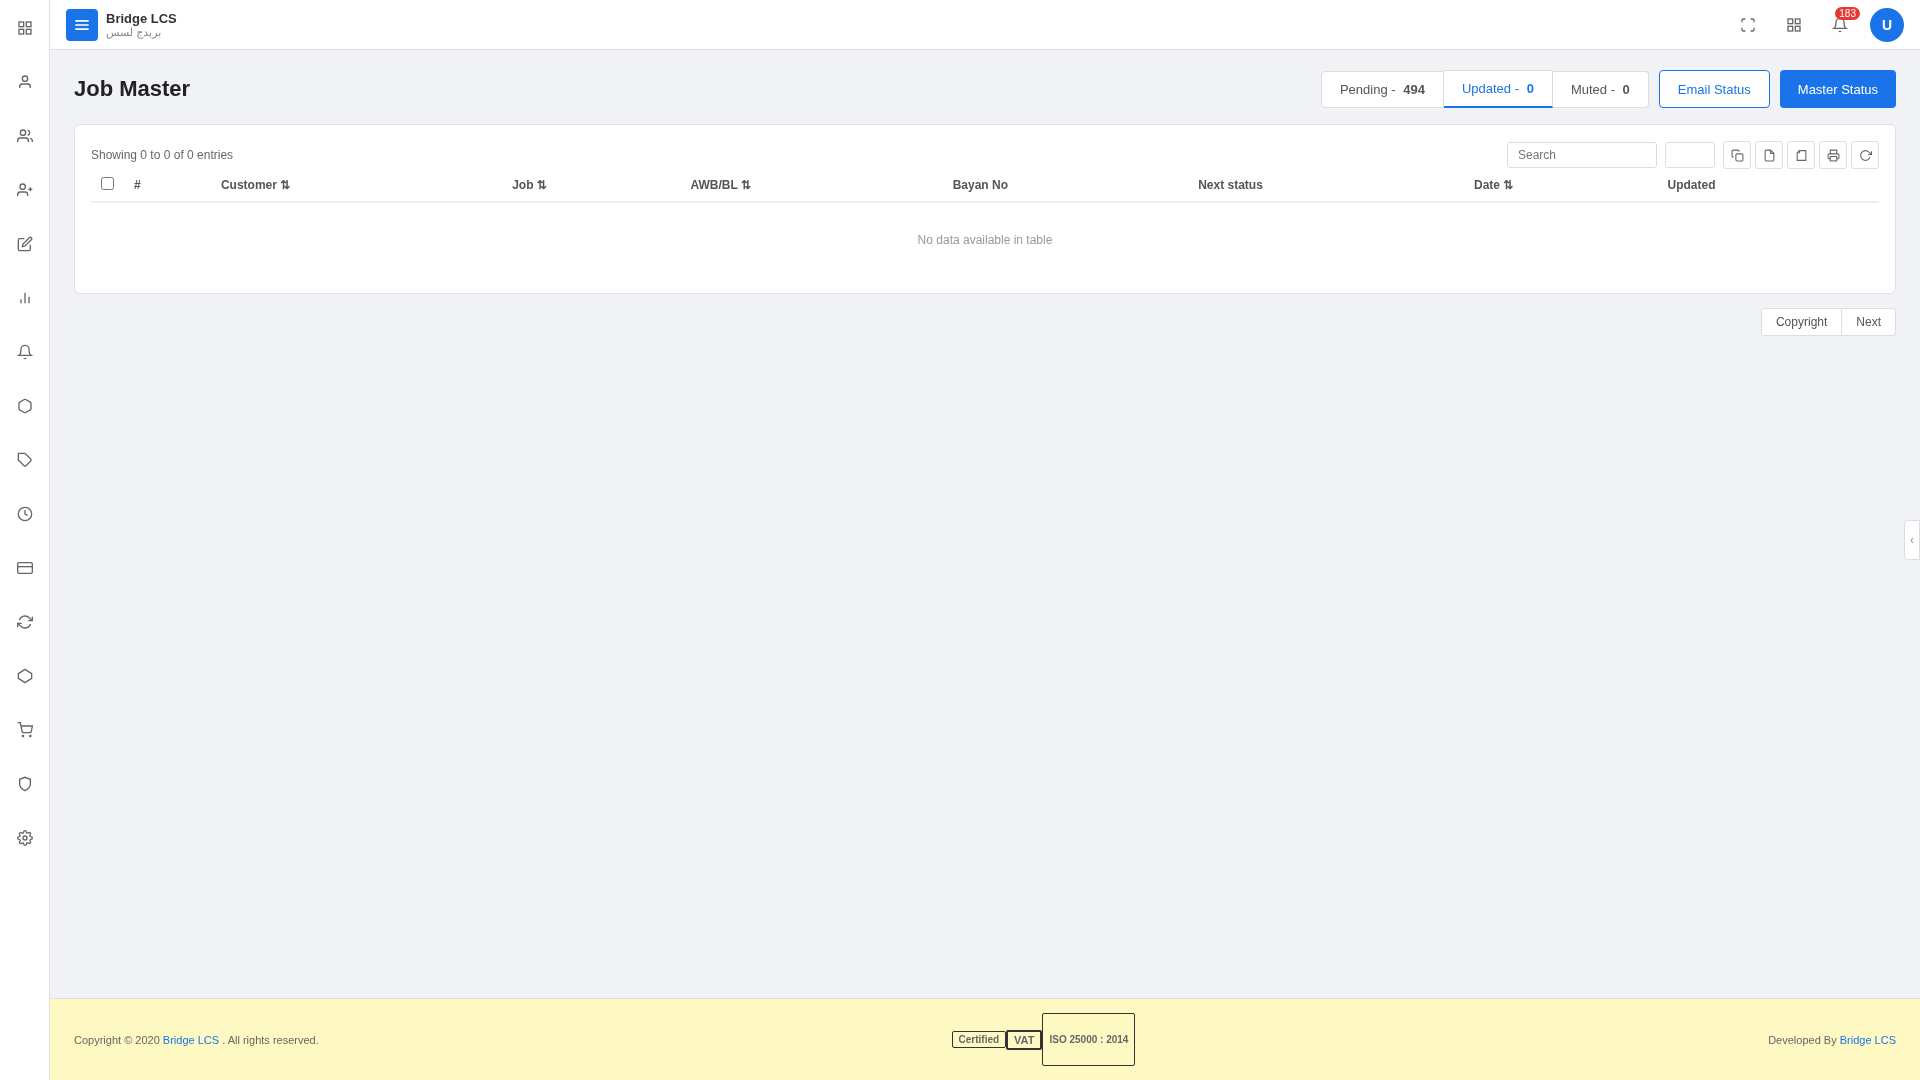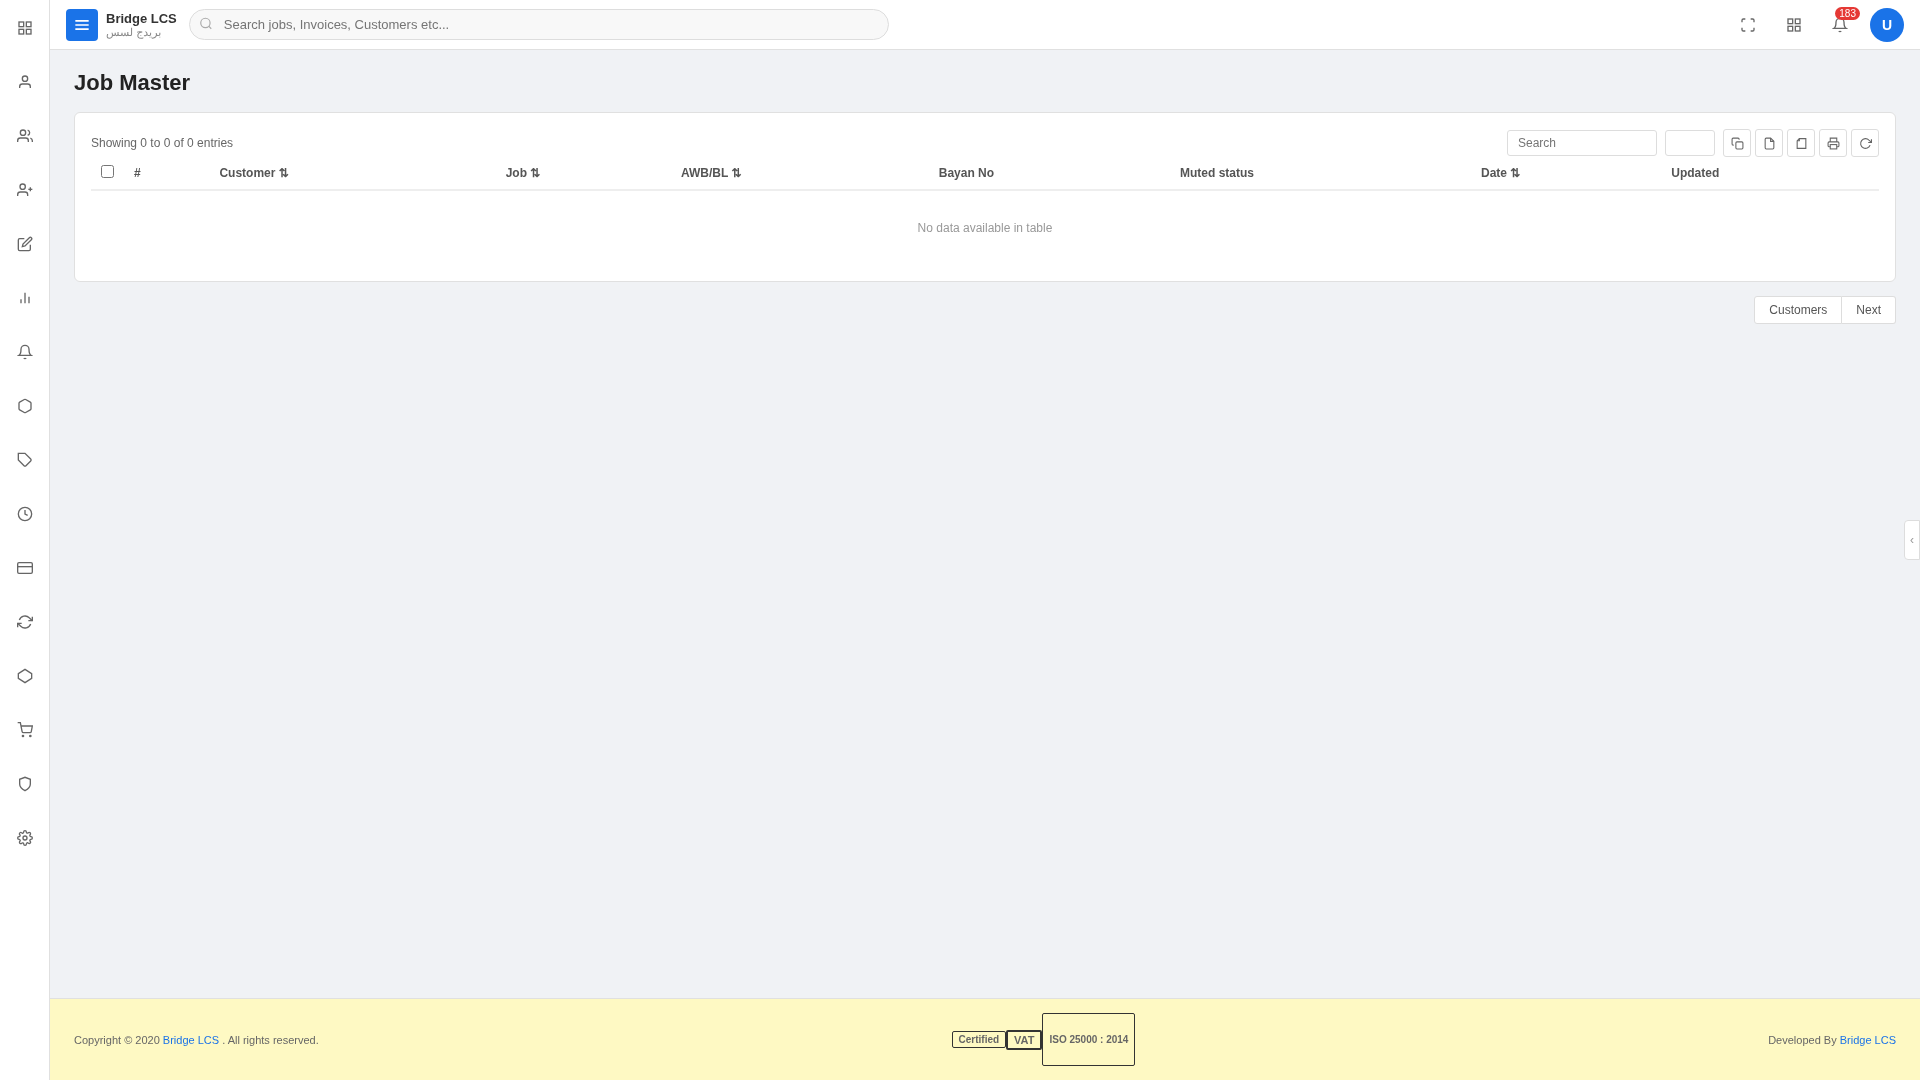--- a/index.html
+++ b/index.html
@@ -203,29 +203,20 @@
           <svg viewBox="0 0 24 24" fill="white">
               <path d="M4 6h16v2H4zm0 5h16v2H4zm0 5h16v2H4z"></path>
             </svg>
         </div>
         <div class="brand-text">
           <span class="brand-name">Bridge LCS</span>
           <span class="brand-arabic">بريدج لسس</span>
         </div>
       </div>
 
-      <div class="search-bar">
-        <span class="search-icon-wrap">
-          <svg width="14" height="14" viewBox="0 0 24 24" fill="none" stroke="currentColor" stroke-width="2">
-              <circle cx="11" cy="11" r="8"></circle>
-              <path d="m21 21-4.35-4.35"></path>
-            </svg>
-        </span>
-        <input type="text" placeholder="Search jobs, Invoices, Customers etc..." style="">
-      </div>
 
       <div class="topbar-right">
         <button class="icon-btn">
           <svg width="16" height="16" viewBox="0 0 24 24" fill="none" stroke="currentColor" stroke-width="2">
               <path d="M8 3H5a2 2 0 0 0-2 2v3m18 0V5a2 2 0 0 0-2-2h-3m0 18h3a2 2 0 0 0 2-2v-3M3 16v3a2 2 0 0 0 2 2h3"></path>
             </svg>
         </button>
         <button class="icon-btn">
           <svg width="16" height="16" viewBox="0 0 24 24" fill="none" stroke="currentColor" stroke-width="2">
               <rect x="3" y="3" width="7" height="7"></rect>
@@ -242,20 +233,35 @@
           <span class="notification-badge">183</span>
         </button>
         <button class="avatar-btn">U</button>
       </div>
     </div>
 
     <div class="content">
 
       <div class="page-header">
         <h1 class="page-title">Job Master</h1>
+        <div class="page-actions">
+          <div class="tabs-row">
+            <div class="tab-item">
+              <span>Pending</span> - <span class="tab-count">494</span>
+            </div>
+            <div class="tab-item active">
+              <span>Updated</span> - <span class="tab-count">0</span>
+            </div>
+            <div class="tab-item">
+              <span>Muted</span> - <span class="tab-count">0</span>
+            </div>
+          </div>
+          <button class="btn-outline">Email Status</button>
+          <button class="btn-primary">Master Status</button>
+        </div>
       </div>
 
       <div class="table-card">
         <div class="table-toolbar">
           <span class="showing-text">Showing 0 to 0 of 0 entries</span>
           <div class="table-controls">
             <input type="text" class="table-search" placeholder="Search" style="">
             <input type="text" class="per-page-select" style="width: 50px;">
             <div class="table-action-btns">
               <button class="tbl-btn">
@@ -295,35 +301,35 @@
 
         <table>
           <thead>
             <tr>
               <th class="checkbox-col"><input type="checkbox" style=""></th>
               <th>#</th>
               <th class="sortable">Customer <span>⇅</span></th>
               <th class="sortable">Job <span>⇅</span></th>
               <th class="sortable">AWB/BL <span>⇅</span></th>
               <th>Bayan No</th>
-              <th>Muted status</th>
+              <th>Next status</th>
               <th class="sortable">Date <span>⇅</span></th>
               <th>Updated</th>
             </tr>
           </thead>
           <tbody>
             <tr class="no-data-row">
               <td colspan="9">No data available in table</td>
             </tr>
           </tbody>
         </table>
       </div>
 
       <div class="pagination-row">
-        <button class="page-btn">Customers</button>
+        <button class="page-btn">Copyright</button>
         <button class="page-btn">Next</button>
       </div>
 
     </div>
 
     <div class="footer">
       <div class="footer-left">
         <span>Copyright © 2020</span>
         <a href="#">Bridge LCS</a>
         <span>. All rights reserved.</span>

